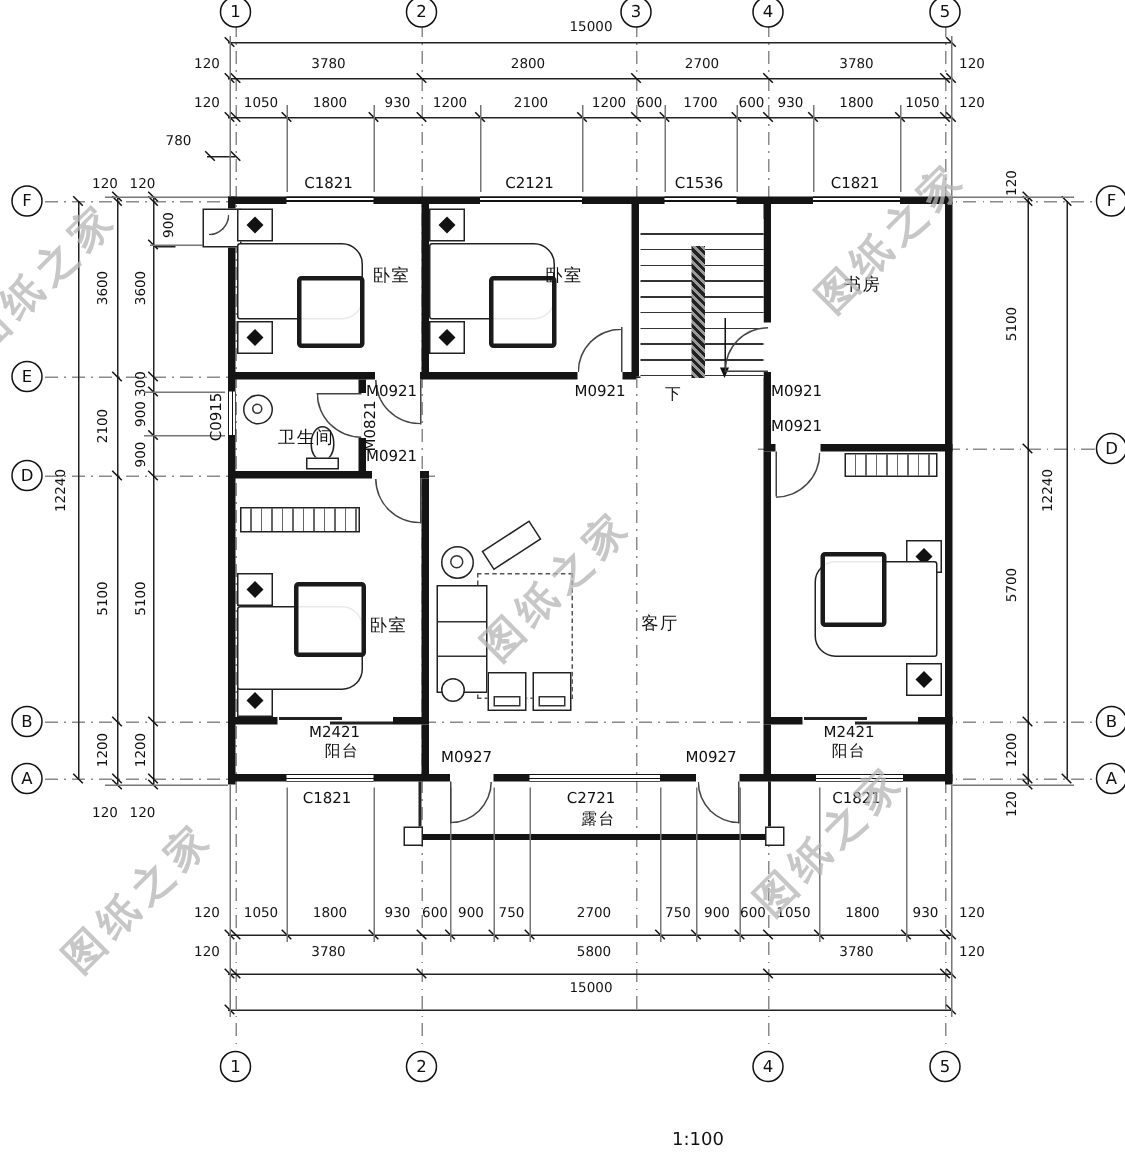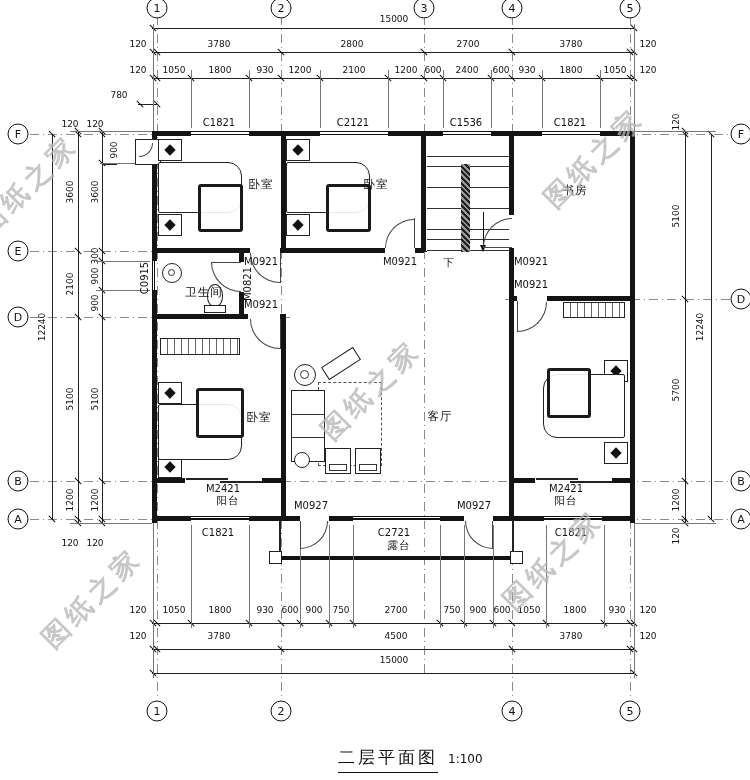--- a/index.html
+++ b/index.html
@@ -105,21 +105,21 @@
   <div class="dim" style="left:571px;top:44px">3780</div>
   <div class="dim" style="left:648px;top:44px">120</div>
   <div class="dim" style="left:138px;top:70px">120</div>
   <div class="dim" style="left:174px;top:70px">1050</div>
   <div class="dim" style="left:220px;top:70px">1800</div>
   <div class="dim" style="left:265px;top:70px">930</div>
   <div class="dim" style="left:300px;top:70px">1200</div>
   <div class="dim" style="left:354px;top:70px">2100</div>
   <div class="dim" style="left:406px;top:70px">1200</div>
   <div class="dim" style="left:433px;top:70px">600</div>
-  <div class="dim" style="left:467px;top:70px">2400</div>
+  <div class="dim" style="left:467px;top:70px">1700</div>
   <div class="dim" style="left:501px;top:70px">600</div>
   <div class="dim" style="left:527px;top:70px">930</div>
   <div class="dim" style="left:571px;top:70px">1800</div>
   <div class="dim" style="left:615px;top:70px">1050</div>
   <div class="dim" style="left:648px;top:70px">120</div>
   <div class="dim" style="left:119px;top:95px">780</div>
 
   <div class="dim" style="left:138px;top:610px">120</div>
   <div class="dim" style="left:174px;top:610px">1050</div>
   <div class="dim" style="left:220px;top:610px">1800</div>
@@ -130,21 +130,21 @@
   <div class="dim" style="left:396px;top:610px">2700</div>
   <div class="dim" style="left:452px;top:610px">750</div>
   <div class="dim" style="left:478px;top:610px">900</div>
   <div class="dim" style="left:502px;top:610px">600</div>
   <div class="dim" style="left:529px;top:610px">1050</div>
   <div class="dim" style="left:575px;top:610px">1800</div>
   <div class="dim" style="left:617px;top:610px">930</div>
   <div class="dim" style="left:648px;top:610px">120</div>
   <div class="dim" style="left:138px;top:636px">120</div>
   <div class="dim" style="left:219px;top:636px">3780</div>
-  <div class="dim" style="left:396px;top:636px">4500</div>
+  <div class="dim" style="left:396px;top:636px">5800</div>
   <div class="dim" style="left:571px;top:636px">3780</div>
   <div class="dim" style="left:648px;top:636px">120</div>
   <div class="dim" style="left:394px;top:660px">15000</div>
 
   <div class="dimv" style="left:42px;top:327px">12240</div>
   <div class="dim" style="left:70px;top:124px">120</div>
   <div class="dimv" style="left:70px;top:192px">3600</div>
   <div class="dimv" style="left:70px;top:284px">2100</div>
   <div class="dimv" style="left:70px;top:399px">5100</div>
   <div class="dimv" style="left:70px;top:500px">1200</div>
@@ -335,21 +335,20 @@
   <div class="lbl" style="left:400px;top:262px">M0921</div>
   <div class="lbl" style="left:531px;top:262px">M0921</div>
   <div class="lbl" style="left:531px;top:285px">M0921</div>
   <div class="lbl" style="left:261px;top:305px">M0921</div>
   <div class="lbl" style="left:248px;top:284px;transform:translate(-50%,-50%) rotate(-90deg)">M0821</div>
   <div class="lbl" style="left:223px;top:489px">M2421</div>
   <div class="lbl" style="left:566px;top:489px">M2421</div>
   <div class="lbl" style="left:311px;top:506px">M0927</div>
   <div class="lbl" style="left:474px;top:506px">M0927</div>
 
-  <div class="title" style="left:338px;top:746px;transform:translate(0,0)">二层平面图</div>
   <div class="scale" style="left:448px;top:752px">1:100</div>
 <div class="tk" style="left: 153px; top: 28px;"></div>
     <div class="tk" style="left: 634px; top: 28px;"></div>
     <div class="tk" style="left: 153px; top: 52px;"></div>
     <div class="tk" style="left: 157px; top: 52px;"></div>
     <div class="tk" style="left: 281px; top: 52px;"></div>
     <div class="tk" style="left: 424px; top: 52px;"></div>
     <div class="tk" style="left: 512px; top: 52px;"></div>
     <div class="tk" style="left: 630px; top: 52px;"></div>
     <div class="tk" style="left: 634px; top: 52px;"></div>

